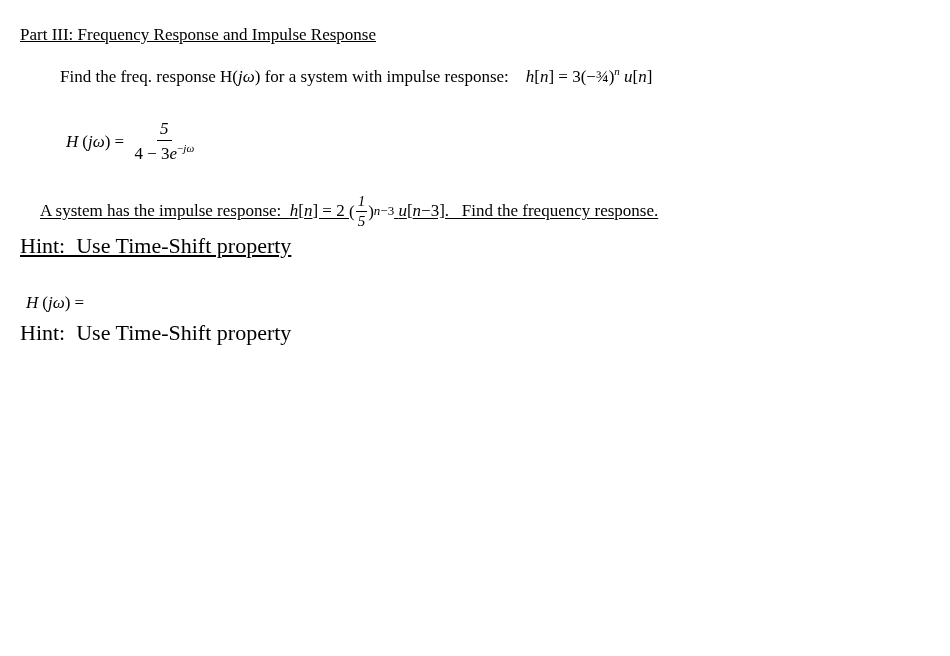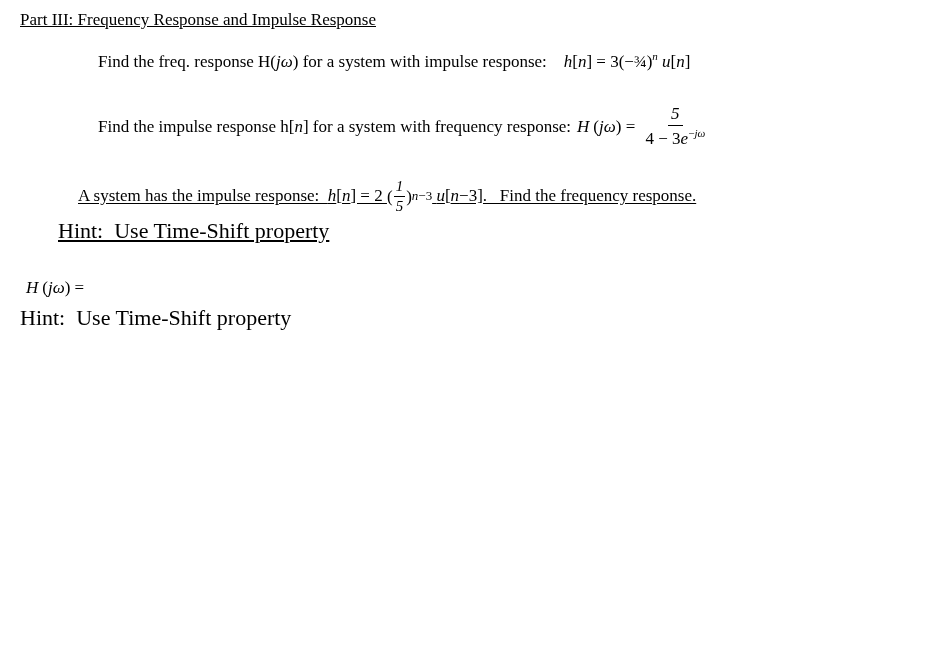--- a/index.html
+++ b/index.html
@@ -14,36 +14,35 @@
       background: #ffffff;
       font-family: "Times New Roman", Times, serif;
       font-size: 17px;
       color: #000000;
       overflow: hidden;
     }
 
     .page {
       width: 950px;
       height: 656px;
-      padding: 10px 20px;
+      padding: 25px 20px;
       position: relative;
     }
 
     .title {
       font-size: 17px;
       font-weight: normal;
       text-decoration: underline;
       margin-bottom: 18px;
       margin-left: 0px;
     }
 
     .problem-block {
       margin-bottom: 30px;
       padding-left: 40px;
-      margin-left: 38px;
     }
 
     .problem-line {
       display: flex;
       align-items: center;
       flex-wrap: wrap;
       line-height: 1.6;
     }
 
     .problem-text {
@@ -109,23 +108,20 @@
     <div class="problem-line">
       <span class="problem-text">
         Find the freq. response H(<span class="italic">j</span><span class="italic">ω</span>) for a system with impulse response:&nbsp;&nbsp;&nbsp;
         <span class="italic">h</span>[<span class="italic">n</span>] = 3(−¾)<sup><span class="italic">n</span></sup> <span class="italic">u</span>[<span class="italic">n</span>]
       </span>
     </div>
   </div>
 
   <div class="problem-block" style="margin-top: 10px;">
     <div class="problem-line">
-      <span class="problem-text">
-        Find the impulse response h[<span class="italic">n</span>] for a system with frequency response:
-      </span>
       <span class="math-inline">
         <span class="italic" style="margin-right:4px;">H</span>(<span class="italic">j</span><span class="italic">ω</span>) =&nbsp;
         <span class="fraction">
           <span class="numerator">5</span>
           <span class="denominator">4 − 3<span class="italic">e</span><sup>−<span class="italic">j</span><span class="italic">ω</span></sup></span>
         </span>
       </span>
     </div>
   </div>
 

